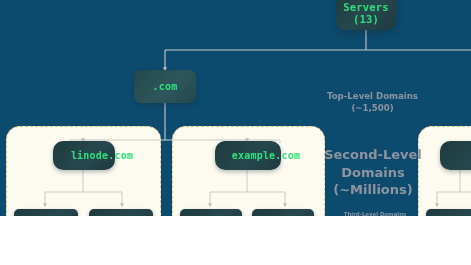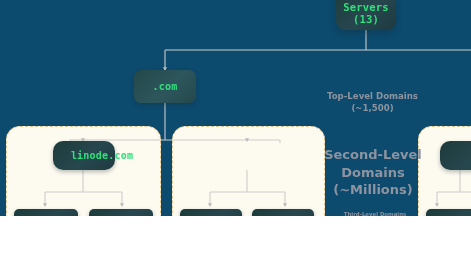--- a/index.html
+++ b/index.html
@@ -135,20 +135,21 @@
   <div class="zone" style="left:172px; top:126px; width:153px; height:119px;"></div>
   <div class="zone" style="left:418px; top:126px; width:130px; height:119px;"></div>
 
   <div class="node root" style="left:336px; top:-16px; width:60px; height:46px;">Root
 Servers
 (13)</div>
 
   <div class="node tld" style="left:134px; top:70px; width:62px; height:33px;">.com</div>
 
   <div class="node sld" style="left:53px; top:141px; width:62px; height:29px;">linode.com</div>
+  <div class="node sld" style="left:215px; top:141px; width:66px; height:29px;">example.com</div>
   <div class="node sld" style="left:440px; top:141px; width:66px; height:29px;"></div>
 
   <div class="node leaf" style="left:14px; top:209px; width:64px; height:24px;">www.linode.com</div>
   <div class="node leaf" style="left:89px; top:209px; width:64px; height:24px;">blog.linode.com</div>
   <div class="node leaf" style="left:180px; top:209px; width:62px; height:24px;">mail.example.com</div>
   <div class="node leaf" style="left:252px; top:209px; width:62px; height:24px;">ns1.example.com</div>
   <div class="node leaf" style="left:426px; top:209px; width:64px; height:24px;">www.ucla.edu</div>
 
   <div class="tier-label t1" style="left:306px; top:70px; width:133px;margin-top:21px;">Top-Level Domains
 (~1,500)</div>

